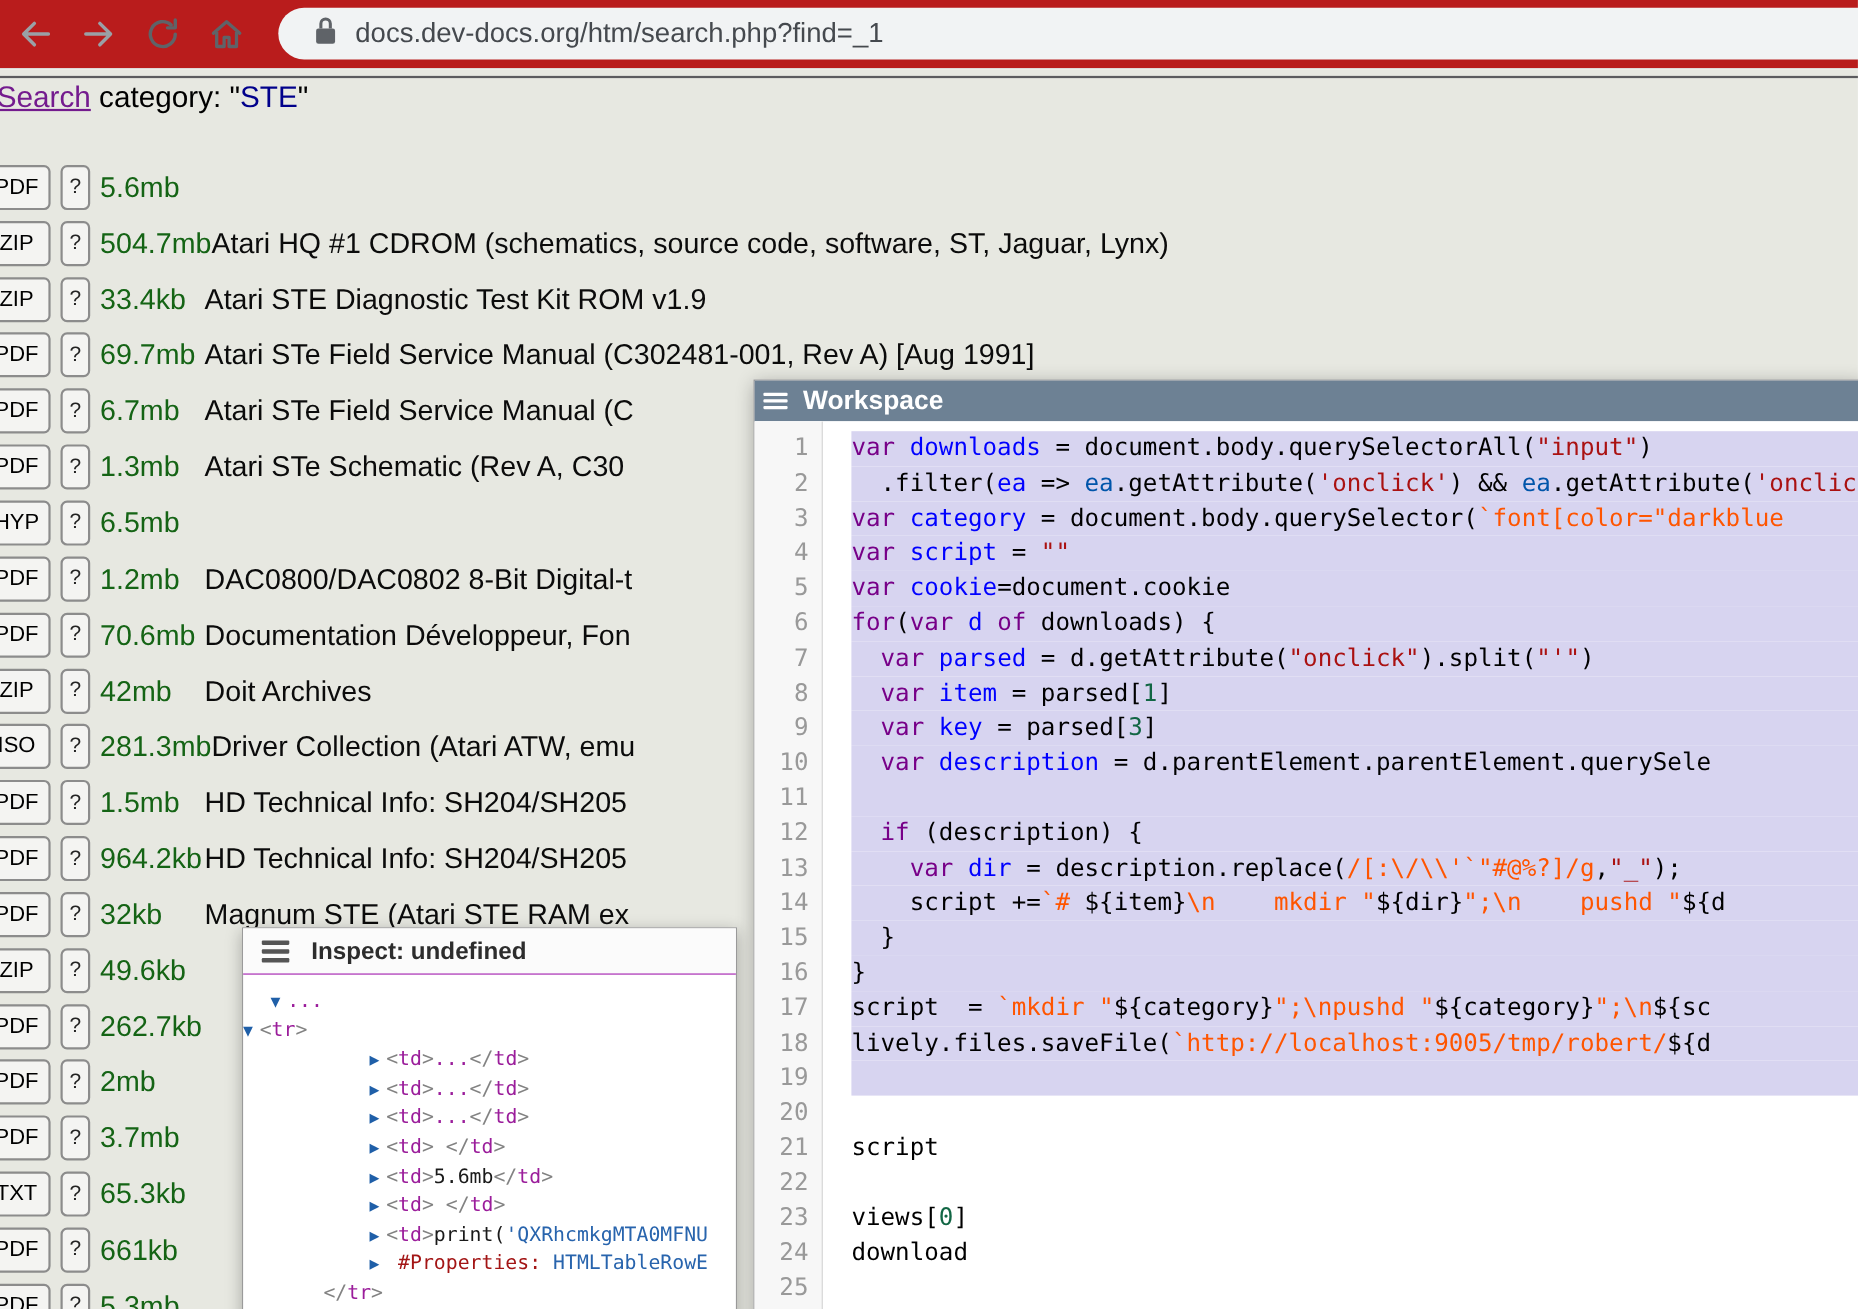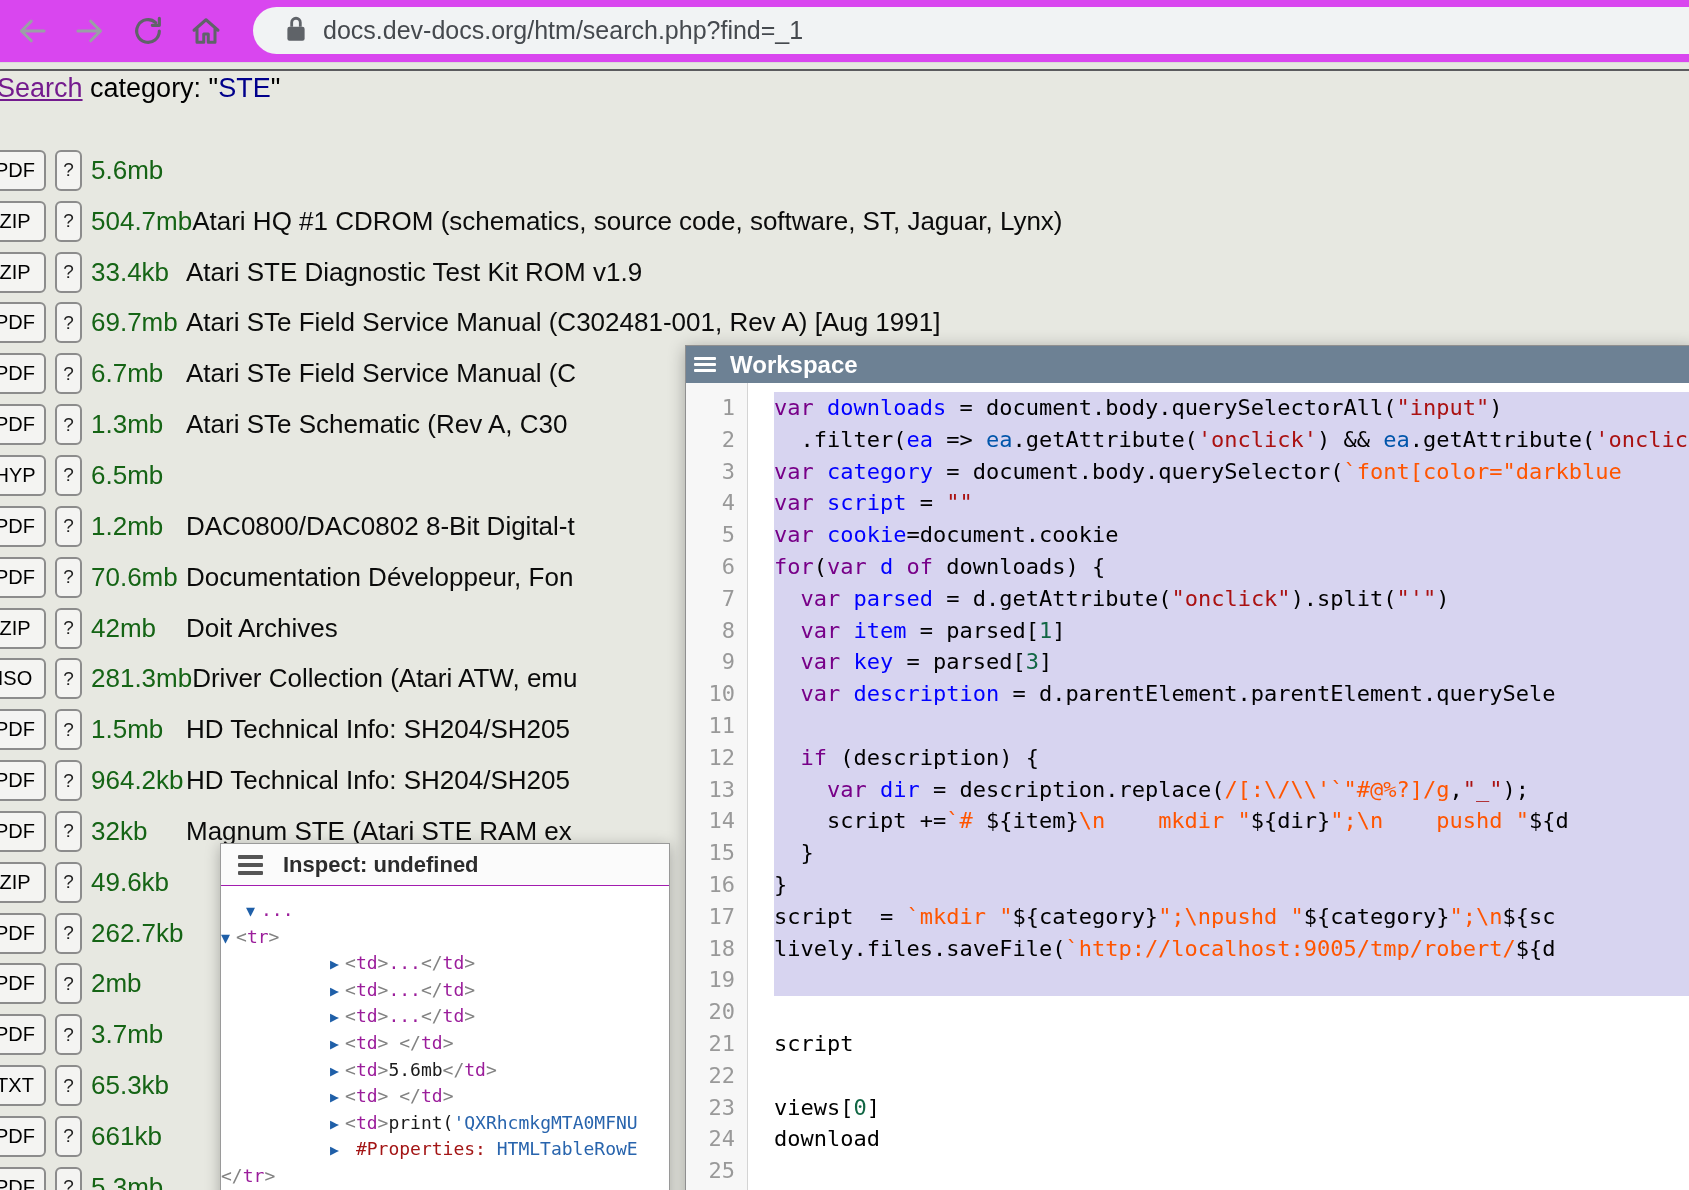--- a/index.html
+++ b/index.html
@@ -1,20 +1,20 @@
 <!DOCTYPE html>
 <html><head>
 <meta charset="utf-8">
 <style>
   html,body{margin:0;padding:0;}
   body{width:1689px;height:1190px;overflow:hidden;position:relative;
        font-family:"Liberation Sans",sans-serif;background:#fff;}
 
   
-  .chrome{position:absolute;top:0;left:0;width:1689px;height:62px;background:#d946ef;text-align:right;}
+  .chrome{position:absolute;top:0;left:0;width:1689px;height:62px;background:#b91c1c;text-align:right;}
   .navbtns{position:absolute;top:14px;left:14px;display:flex;gap:22px;align-items:center;}
   .navbtn{width:36px;height:36px;background:none;border:none;padding:0;display:flex;
           align-items:center;justify-content:center;cursor:pointer;}
   .pill{position:absolute;left:253px;top:7px;width:1500px;height:47px;background:#f1f3f4;
         border-radius:24px;display:flex;align-items:center;padding-left:32px;}
   .urltext{font-size:25px;color:#45494e;margin-left:16px;white-space:nowrap;}
   .chrome-divider{position:absolute;top:62px;left:0;width:1689px;height:1px;background:#dadada;}
 
   
   .page{position:absolute;top:63px;left:0;width:1689px;height:1127px;background:#e7e8e1;}
@@ -38,21 +38,21 @@
   .iwin{position:absolute;left:220px;top:843px;width:450px;height:400px;background:#fff;
         border:1px solid #9a9a9a;box-shadow:0 3px 14px rgba(0,0,0,.28);box-sizing:border-box;}
   .ititle{height:41px;background:#fbfbfb;border-bottom:1px solid #a21caf;display:flex;
           align-items:center;}
   .iham{margin-left:17px;width:25px;display:flex;flex-direction:column;gap:4px;}
   .iham i{display:block;height:4px;background:#555;border-radius:1px;}
   .iname{margin-left:20px;font-size:22px;font-weight:bold;color:#2d2d2d;}
   .tree{padding-top:11px;font-family:"DejaVu Sans Mono",monospace;font-size:18px;
         line-height:26.6px;white-space:pre;overflow:hidden;}
   .trow{height:26.6px;}
-  .ind1{padding-left:25px;}.ind2{}.ind3{padding-left:81px;margin-left:28px;}.ind9{}
+  .ind1{padding-left:25px;}.ind2{}.ind3{padding-left:115px;}.ind9{padding-left:73px;}
   .tt-tri{color:#1f5fa8;font-size:15px;margin-right:6px;}
   .tt-g{color:#828282;}
   .tt-tag{color:#9b1d9b;}
   .tt-dots{color:#9b1d9b;}
   .tt-pl{color:#1a1a1a;}
   .tt-str{color:#2864ad;}
   .tt-prop{color:#a31515;}
   .tt-typ{color:#2864ad;}
 
   

